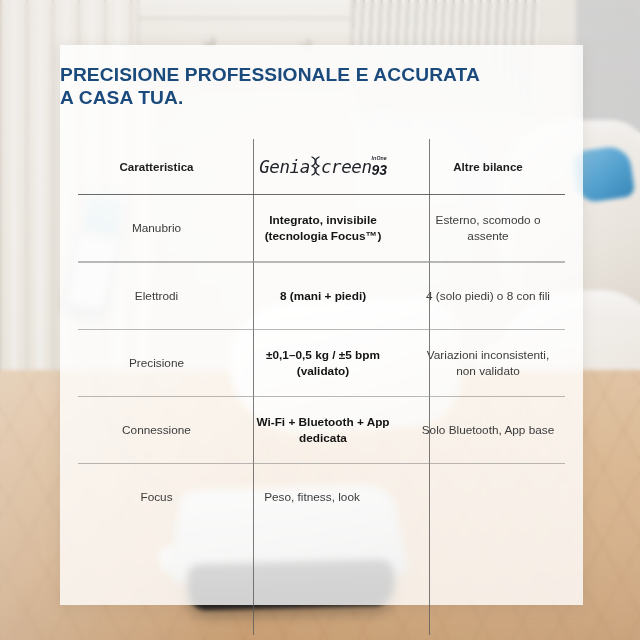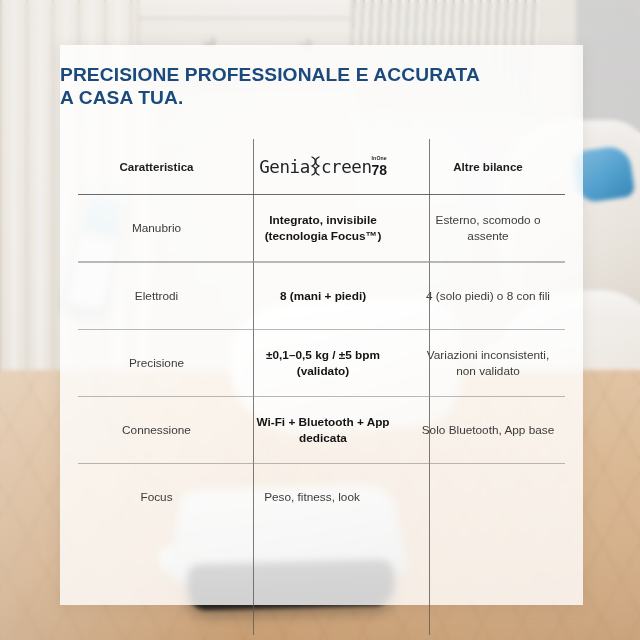--- a/index.html
+++ b/index.html
@@ -297,20 +297,21 @@
     opacity: .8;
   }
   .vsep-a { left: 175px; top: 0px;  height: 496px; }
   .vsep-b { left: 351px; top: 0px;  height: 496px; }
 
   
   .logo-wrap {
     display: flex;
     align-items: center;
     justify-content: center;
+    font-style: italic;
   }
   .logo-mark {
     display: flex;
     align-items: flex-end;
     font-family: "DejaVu Sans Mono", monospace;
     font-size: 17.5px;
     font-weight: normal;
     letter-spacing: -0.4px;
     color: #20232a;
     line-height: 1;
@@ -418,21 +419,21 @@
                     <circle cx="6.5" cy="5.4" r="1" fill="#20232a"></circle>
                     <circle cx="6.5" cy="14.6" r="1" fill="#20232a"></circle>
                   </svg>
                 </span>
                 <span>creen</span>
               </div>
               <div class="logo-sub"></div>
             </div>
             <div class="badge">
               <span class="badge-top">InOne</span>
-              <span class="badge-num">78</span>
+              <span class="badge-num">93</span>
             </div>
           </div>
         </div>
 
         <div class="th c3">Altre bilance</div>
       </div>
 
       <div class="hrule"></div>
 
       <div class="trow">

